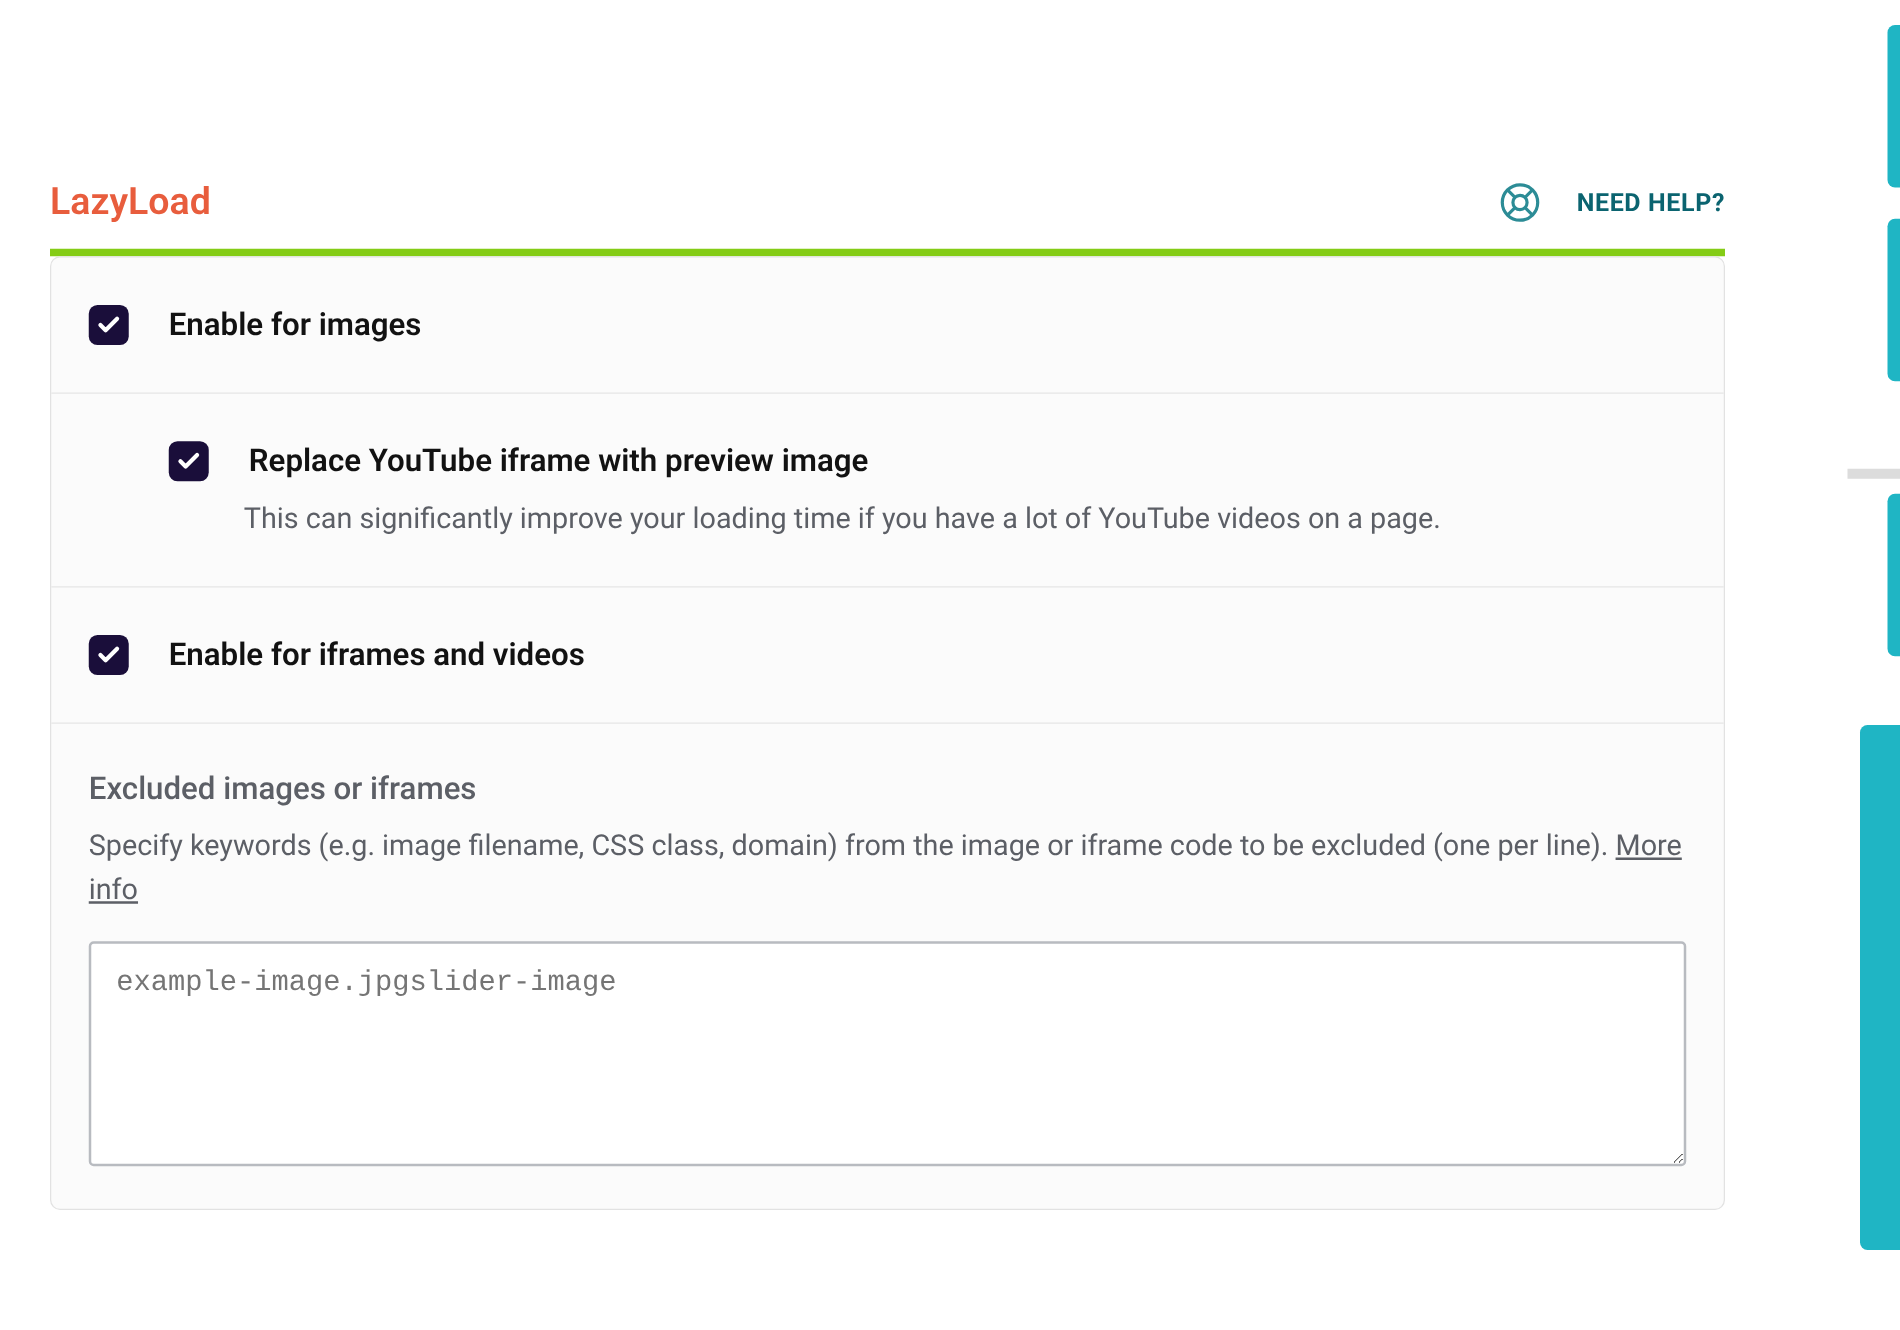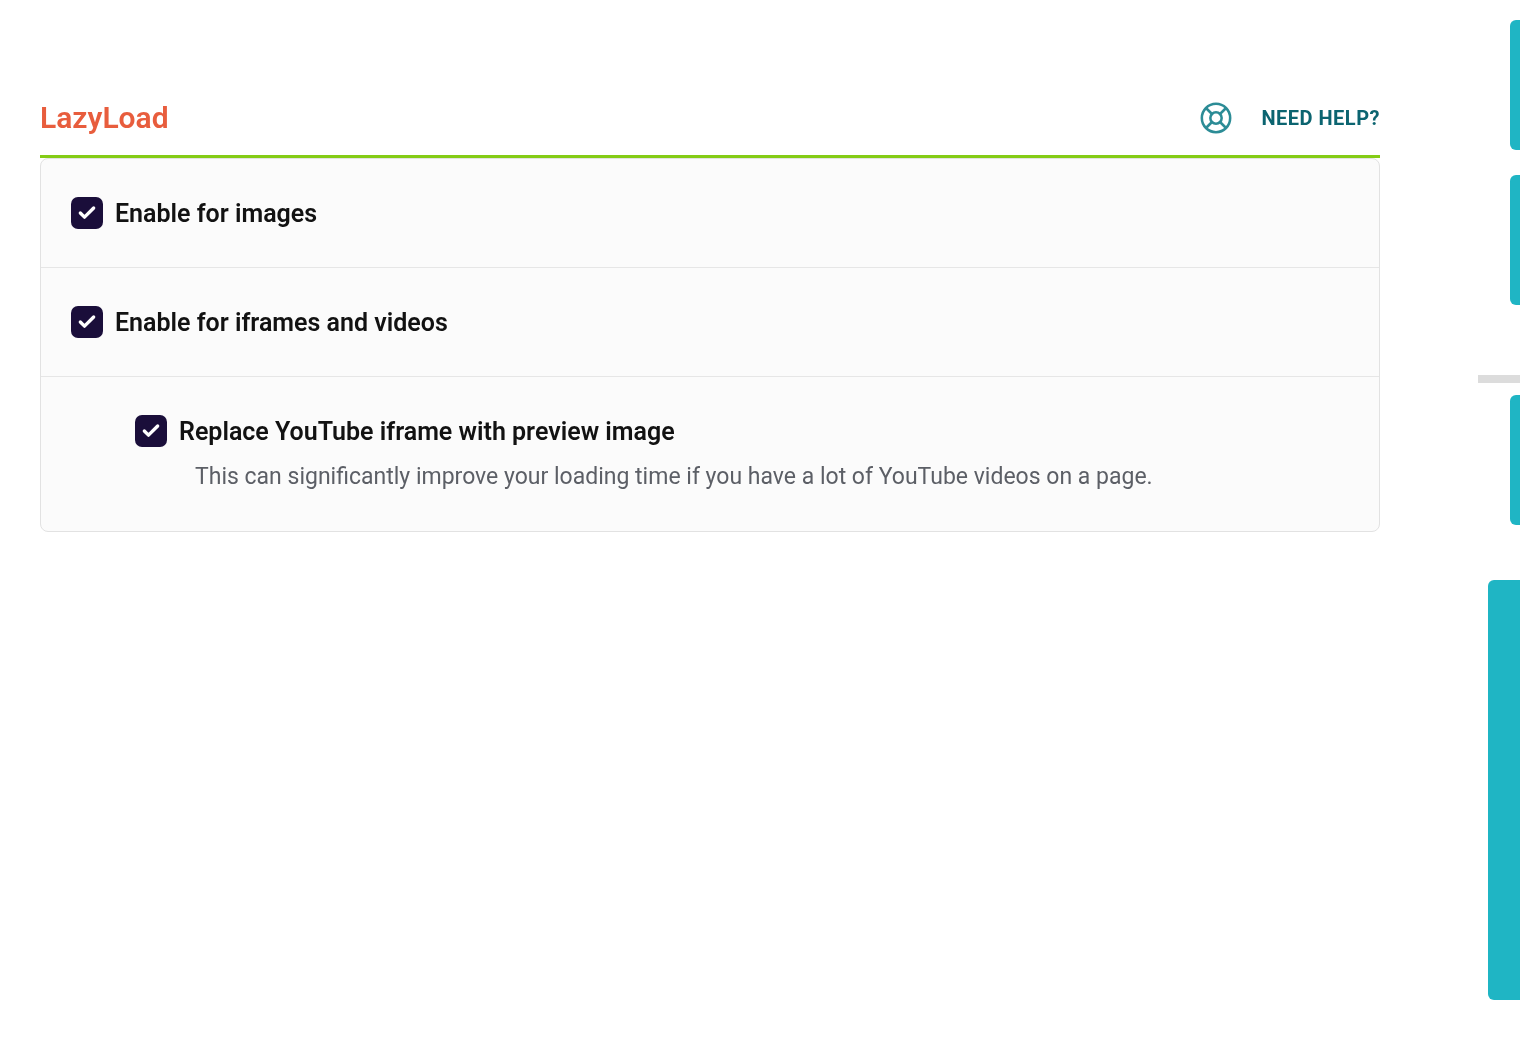--- a/index.html
+++ b/index.html
@@ -20,21 +20,22 @@
       width: 1420px;
       position: relative;
       padding: 0 40px;
     }
     .section-header {
       display: flex;
       justify-content: space-between;
       align-items: center;
       padding-top: 100px;
       padding-bottom: 20px;
-      border-bottom: 3px solid #84cc16;
+      border-bottom: 6px solid #84cc16;
+      margin-top: 44px;
     }
     .section-title {
       font-size: 30px;
       font-weight: 600;
       color: #e85d3d;
     }
     .help-link {
       display: flex;
       align-items: center;
       gap: 28px;
@@ -69,21 +70,21 @@
     .option-row {
       padding: 38px 30px;
       border-bottom: 1px solid #e6e6e6;
     }
     .option-row:last-child {
       border-bottom: none;
     }
     .option-line {
       display: flex;
       align-items: center;
-      gap: 12px;
+      gap: 32px;
     }
     .option-line.nested {
       padding-left: 64px;
     }
     .checkbox {
       width: 32px;
       height: 32px;
       background: #1a0e3a;
       border-radius: 7px;
       display: flex;
@@ -195,42 +196,49 @@
         <div class="checkbox">
           <svg viewBox="0 0 24 24" fill="none" stroke="#ffffff" stroke-width="4" stroke-linecap="round" stroke-linejoin="round">
             <polyline points="4 12 9 17 20 6"></polyline>
           </svg>
         </div>
         <span class="option-label">Enable for images</span>
       </div>
     </div>
 
     <div class="option-row">
+      <div class="option-line nested">
+        <div class="checkbox">
+          <svg viewBox="0 0 24 24" fill="none" stroke="#ffffff" stroke-width="4" stroke-linecap="round" stroke-linejoin="round">
+            <polyline points="4 12 9 17 20 6"></polyline>
+          </svg>
+        </div>
+        <span class="option-label">Replace YouTube iframe with preview image</span>
+      </div>
+      <div class="option-sub">This can significantly improve your loading time if you have a lot of YouTube videos on a page.</div>
+    </div>
+
+    <div class="option-row">
       <div class="option-line">
         <div class="checkbox">
           <svg viewBox="0 0 24 24" fill="none" stroke="#ffffff" stroke-width="4" stroke-linecap="round" stroke-linejoin="round">
             <polyline points="4 12 9 17 20 6"></polyline>
           </svg>
         </div>
         <span class="option-label">Enable for iframes and videos</span>
       </div>
     </div>
 
-    <div class="option-row">
-      <div class="option-line nested">
-        <div class="checkbox">
-          <svg viewBox="0 0 24 24" fill="none" stroke="#ffffff" stroke-width="4" stroke-linecap="round" stroke-linejoin="round">
-            <polyline points="4 12 9 17 20 6"></polyline>
-          </svg>
-        </div>
-        <span class="option-label">Replace YouTube iframe with preview image</span>
-      </div>
-      <div class="option-sub">This can significantly improve your loading time if you have a lot of YouTube videos on a page.</div>
-    </div>
-
+    <div class="excluded-section">
+      <div class="excluded-title">Excluded images or iframes</div>
+      <div class="excluded-desc">
+        <span>Specify keywords (e.g. image filename, CSS class, domain) from the image or iframe code to be excluded (one per line). </span><a href="#">More info</a>
+      </div>
+      <textarea class="excluded-textarea" placeholder="example-image.jpgslider-image" style=""></textarea>
+    </div>
 
   </div>
 
 </div>
 
 <div class="side-tabs">
   <div class="side-tab t1"></div>
   <div class="side-tab t2"></div>
   <div class="side-tab-divider d1"></div>
   <div class="side-tab t3"></div>

